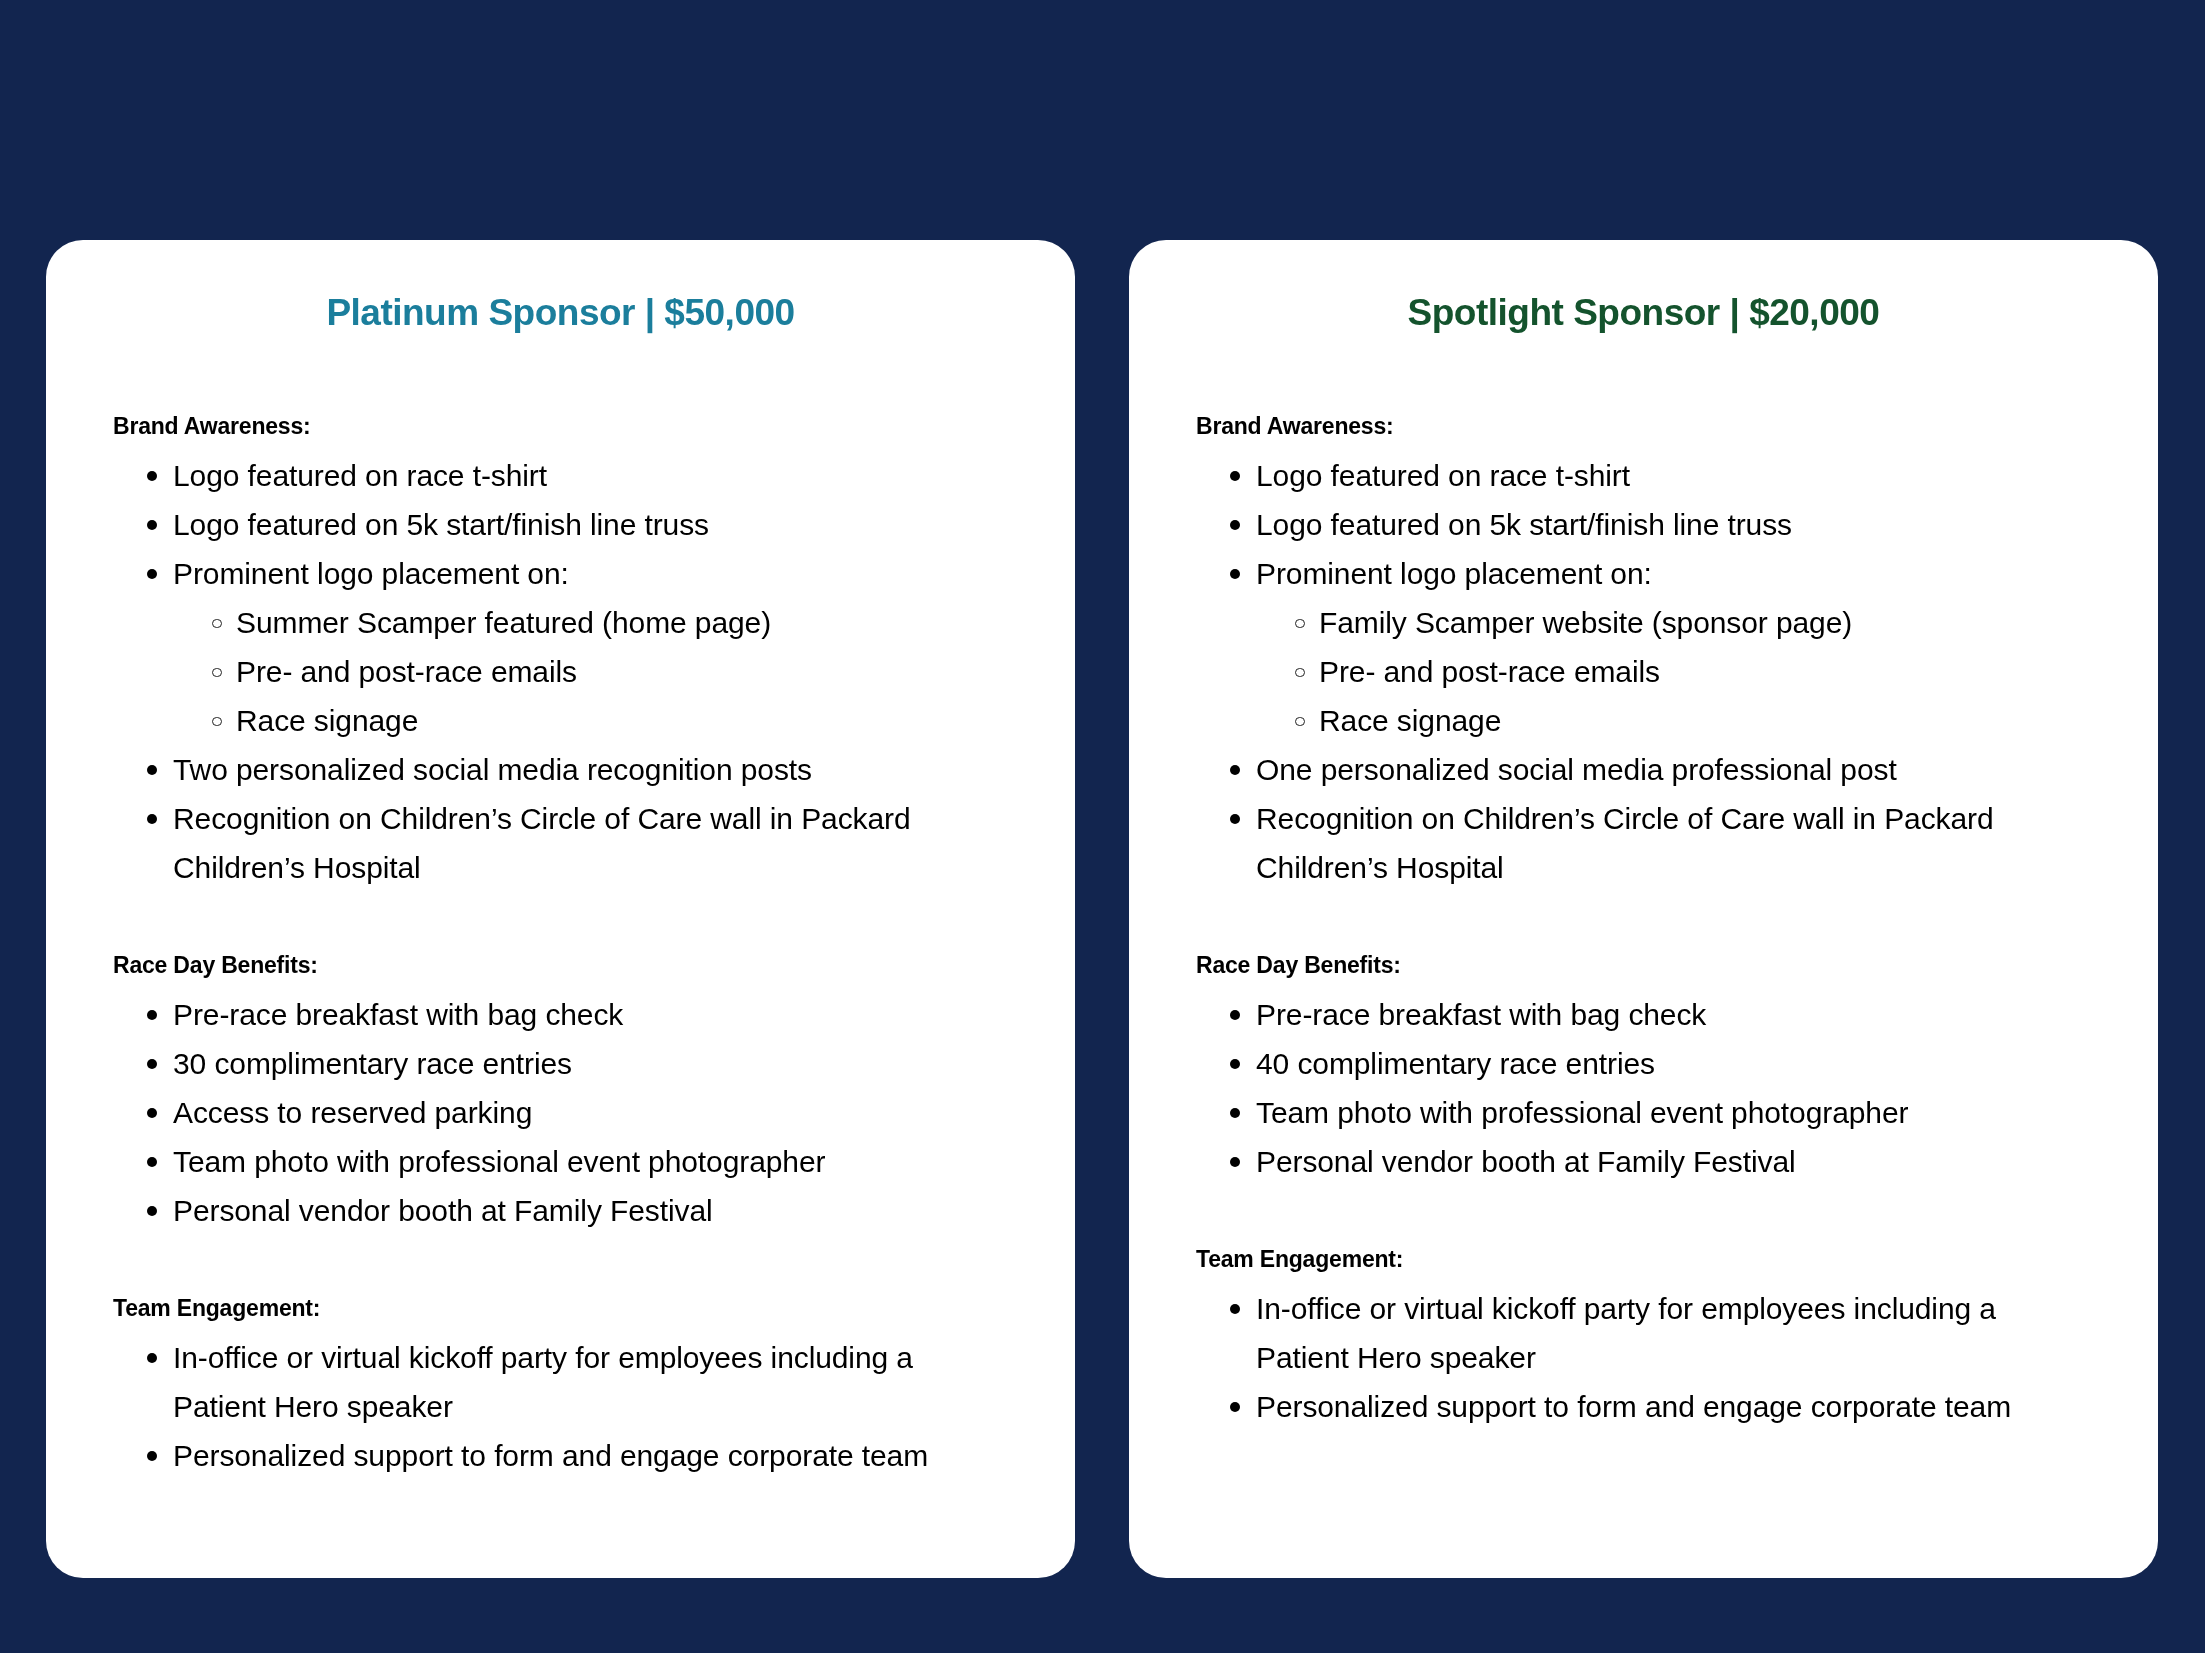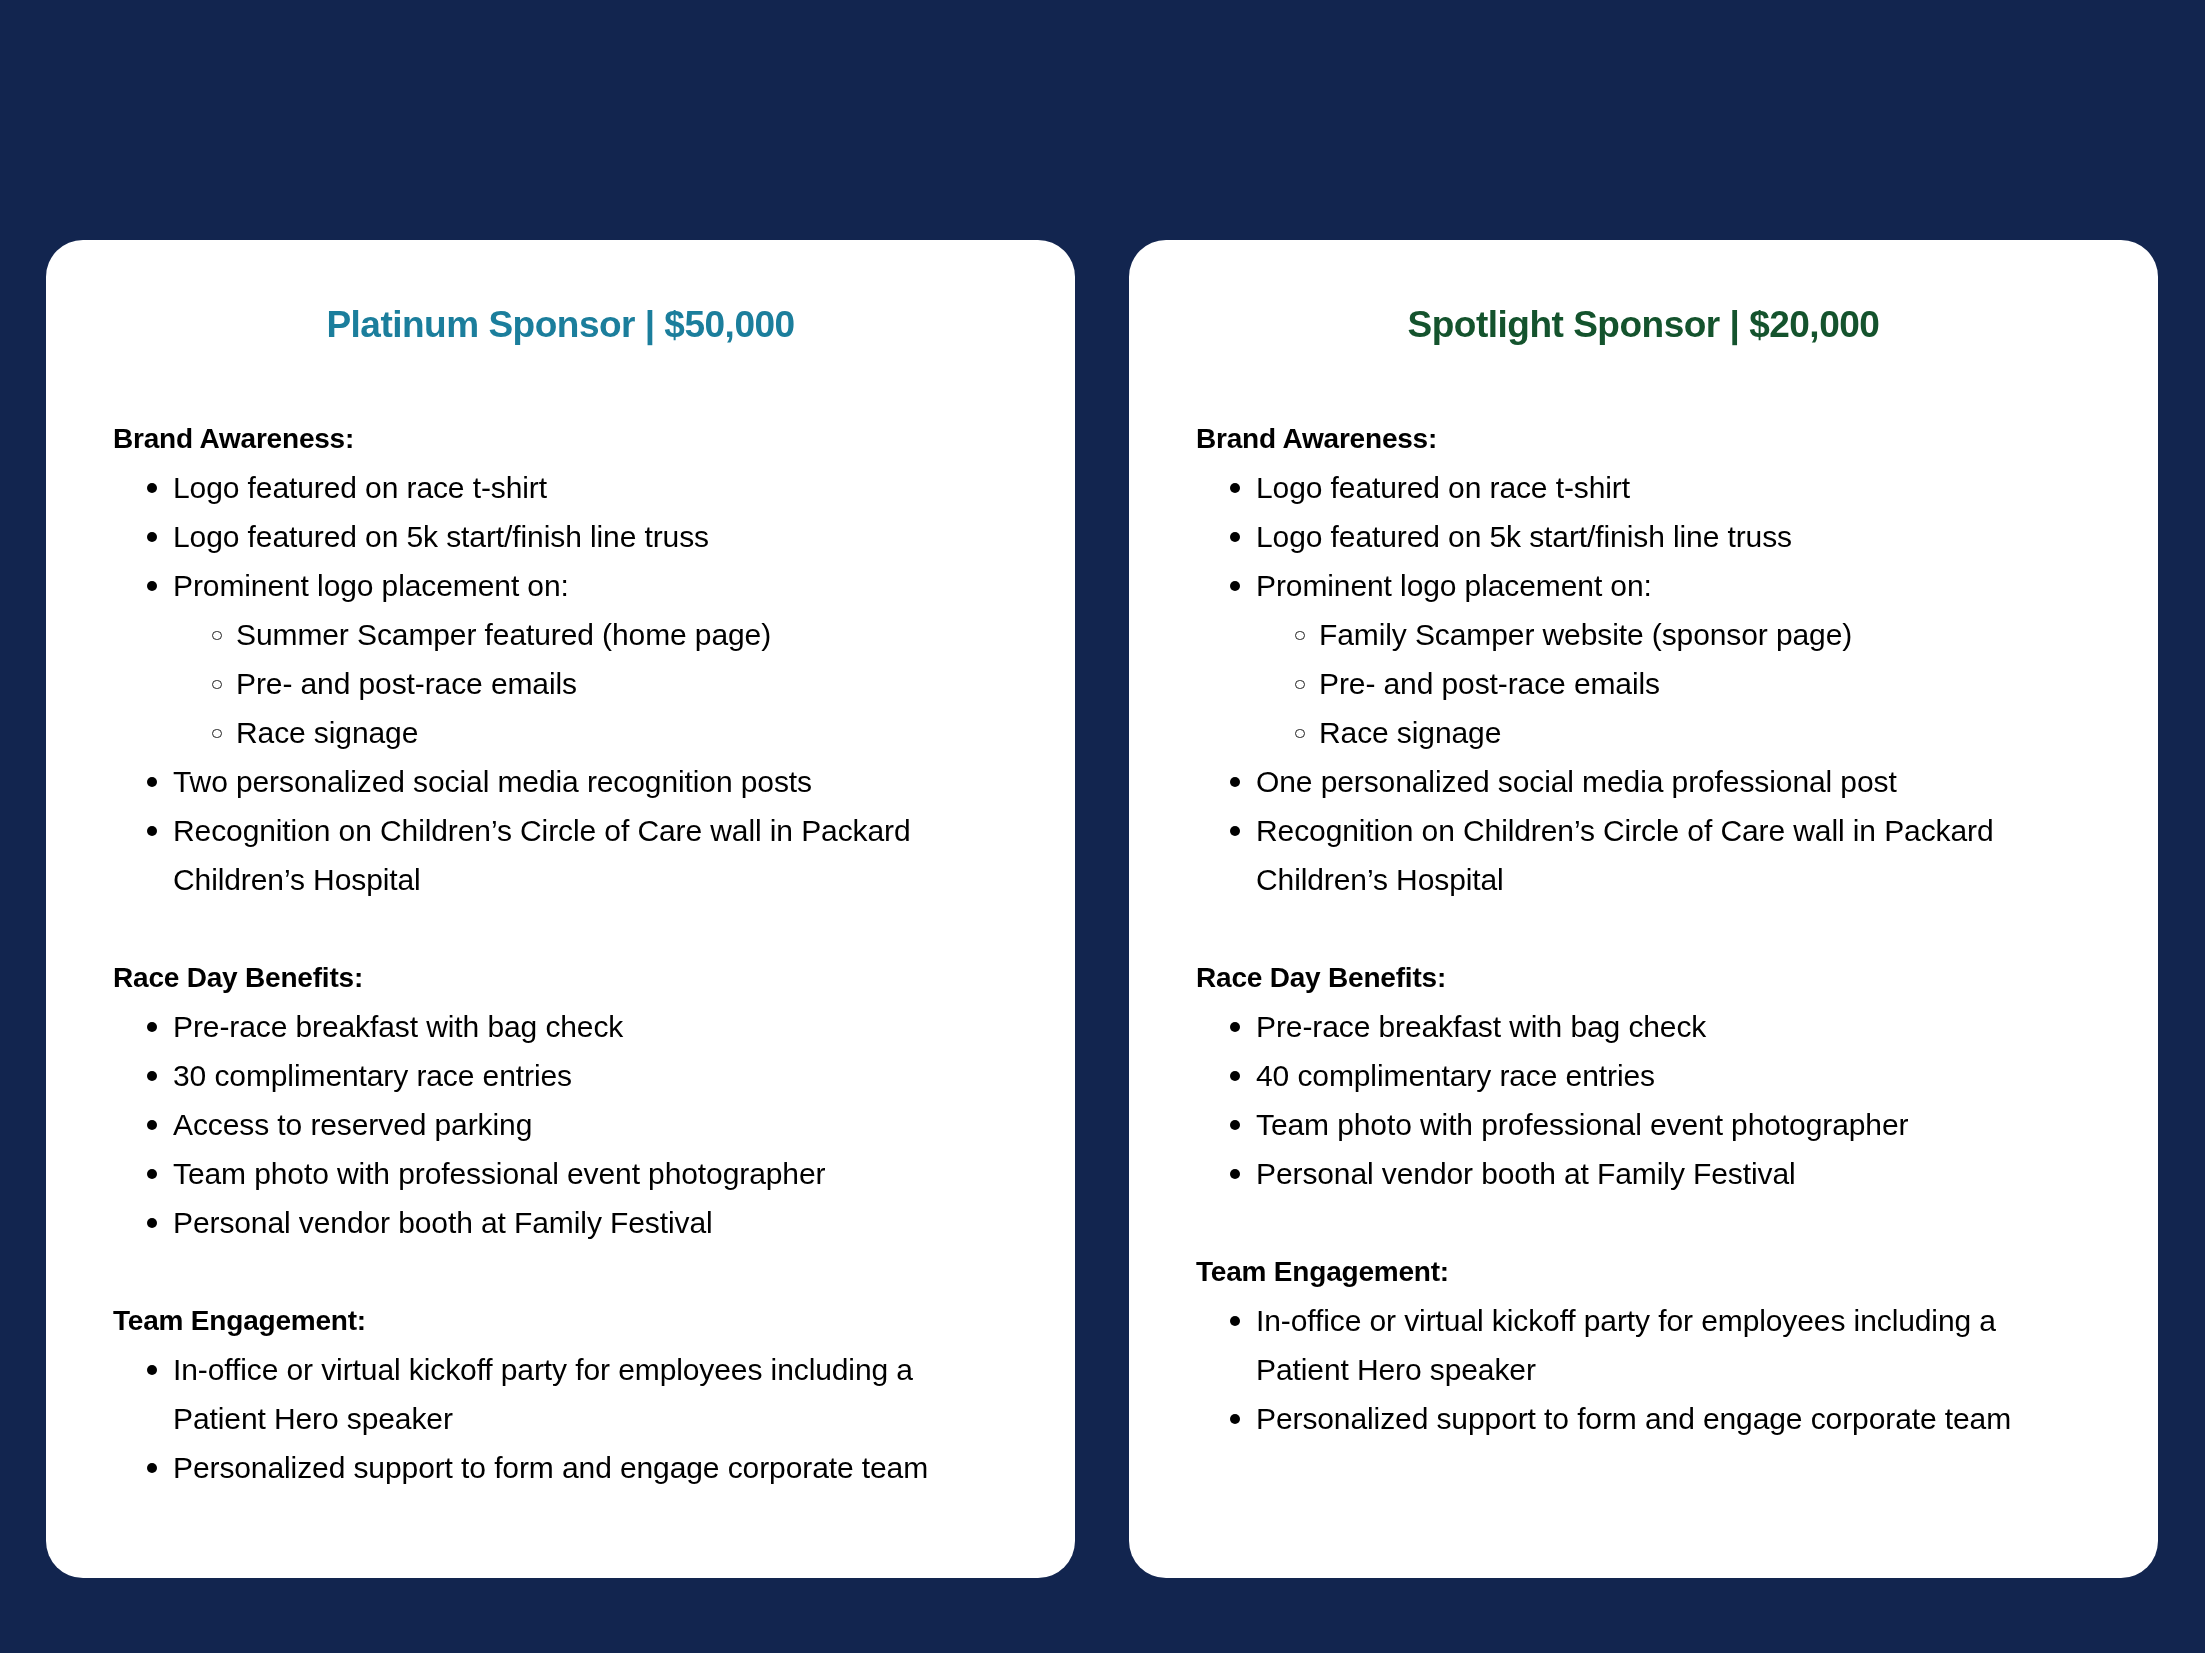--- a/index.html
+++ b/index.html
@@ -15,37 +15,37 @@
     position: absolute;
     left: 46px; top: 240px;
     width: 2112px; height: 1338px;
     display: flex;
     gap: 54px;
   }
   .card {
     flex: 1 1 0;
     background: #FFFFFF;
     border-radius: 37px;
-    padding: 12px 67px;
+    padding: 0 67px;
     box-sizing: border-box;
     overflow: hidden;
   }
   .card-title {
     margin-top: 54px;
     font-size: 37px;
     font-weight: bold;
     line-height: 37px;
     text-align: center;
     letter-spacing: -0.5px;
     white-space: nowrap;
   }
   .section.first { margin-top: 71px; }
   .section { margin-top: 49px; }
   .section-heading {
-    font-size: 28px;
+    font-size: 23px;
     font-weight: bold;
     line-height: 49px;
     letter-spacing: -0.2px;
   }
   ul.benefits {
     list-style: none;
     margin: 0; padding: 0;
     font-size: 30px;
     letter-spacing: -0.1px;
   }

